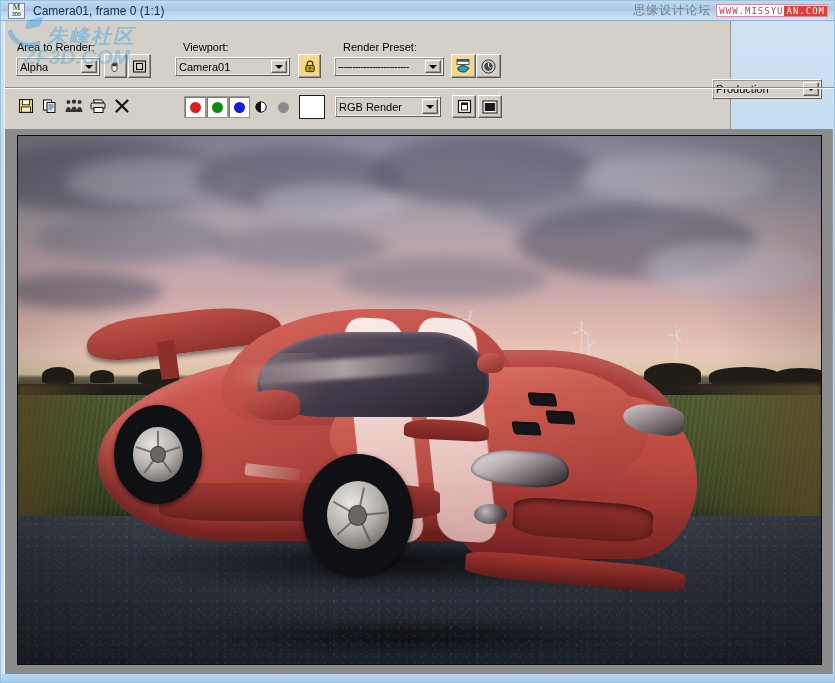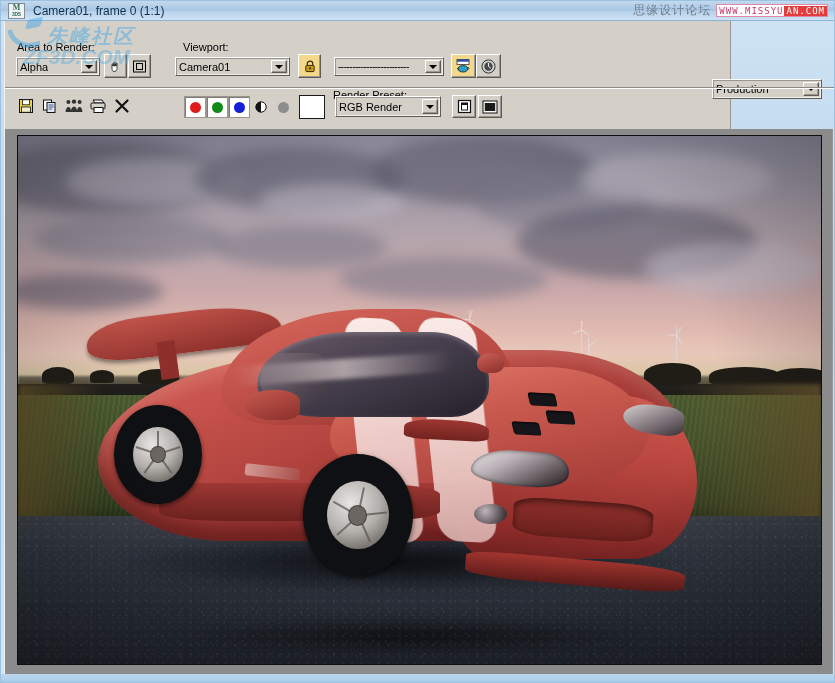--- a/index.html
+++ b/index.html
@@ -513,21 +513,21 @@
           </span>
       </div>
       <div class="btn hl" style="left:293px; top:33px; width:23px; height:24px;">
         <svg width="12" height="13" viewBox="0 0 12 13">
           <path d="M3.2 5.5V4a2.8 2.8 0 015.6 0v1.5" fill="none" stroke="#3a2d06" stroke-width="1.2"></path>
           <rect x="1.8" y="5.4" width="8.4" height="6.2" rx="1" fill="#c79a16" stroke="#3a2d06" stroke-width="1"></rect>
           <circle cx="6" cy="8.3" r="1.1" fill="#3a2d06"></circle>
         </svg>
       </div>
 
-      <div class="grp-label" style="left:328px; top:20px;margin-top:48px;">Render Preset:</div>
+      <div class="grp-label" style="left:338px; top:20px;">Render Preset:</div>
       <div class="combo" style="left:329px; top:36px; width:110px; height:19px;">
         <span class="cval" style="font-size:10px; letter-spacing:-0.5px; overflow:hidden;">-------------------------</span>
         <span class="carrow">
             <i class="tri-d"></i>
           </span>
       </div>
       <div class="btn" style="left:446px; top:33px; width:25px; height:24px; background:#f2d88a;">
         <svg width="17" height="16" viewBox="0 0 17 16">
           <rect x="2" y="1.5" width="12" height="5" fill="#fff" stroke="#333" stroke-width=".8"></rect>
           <rect x="2" y="1.5" width="12" height="2.2" fill="#2d4da8"></rect>

